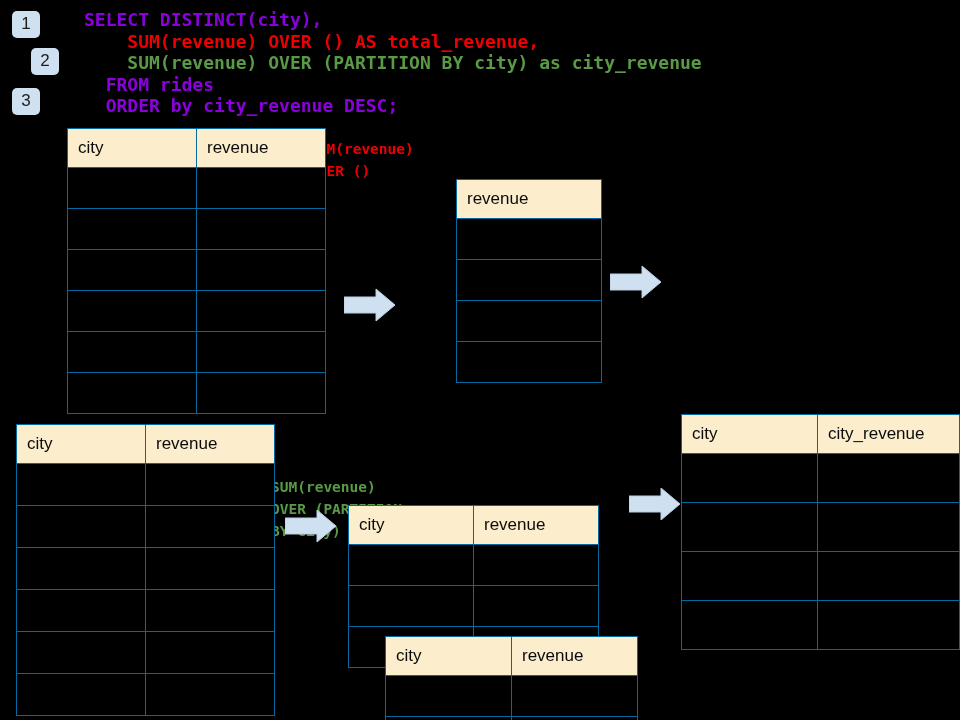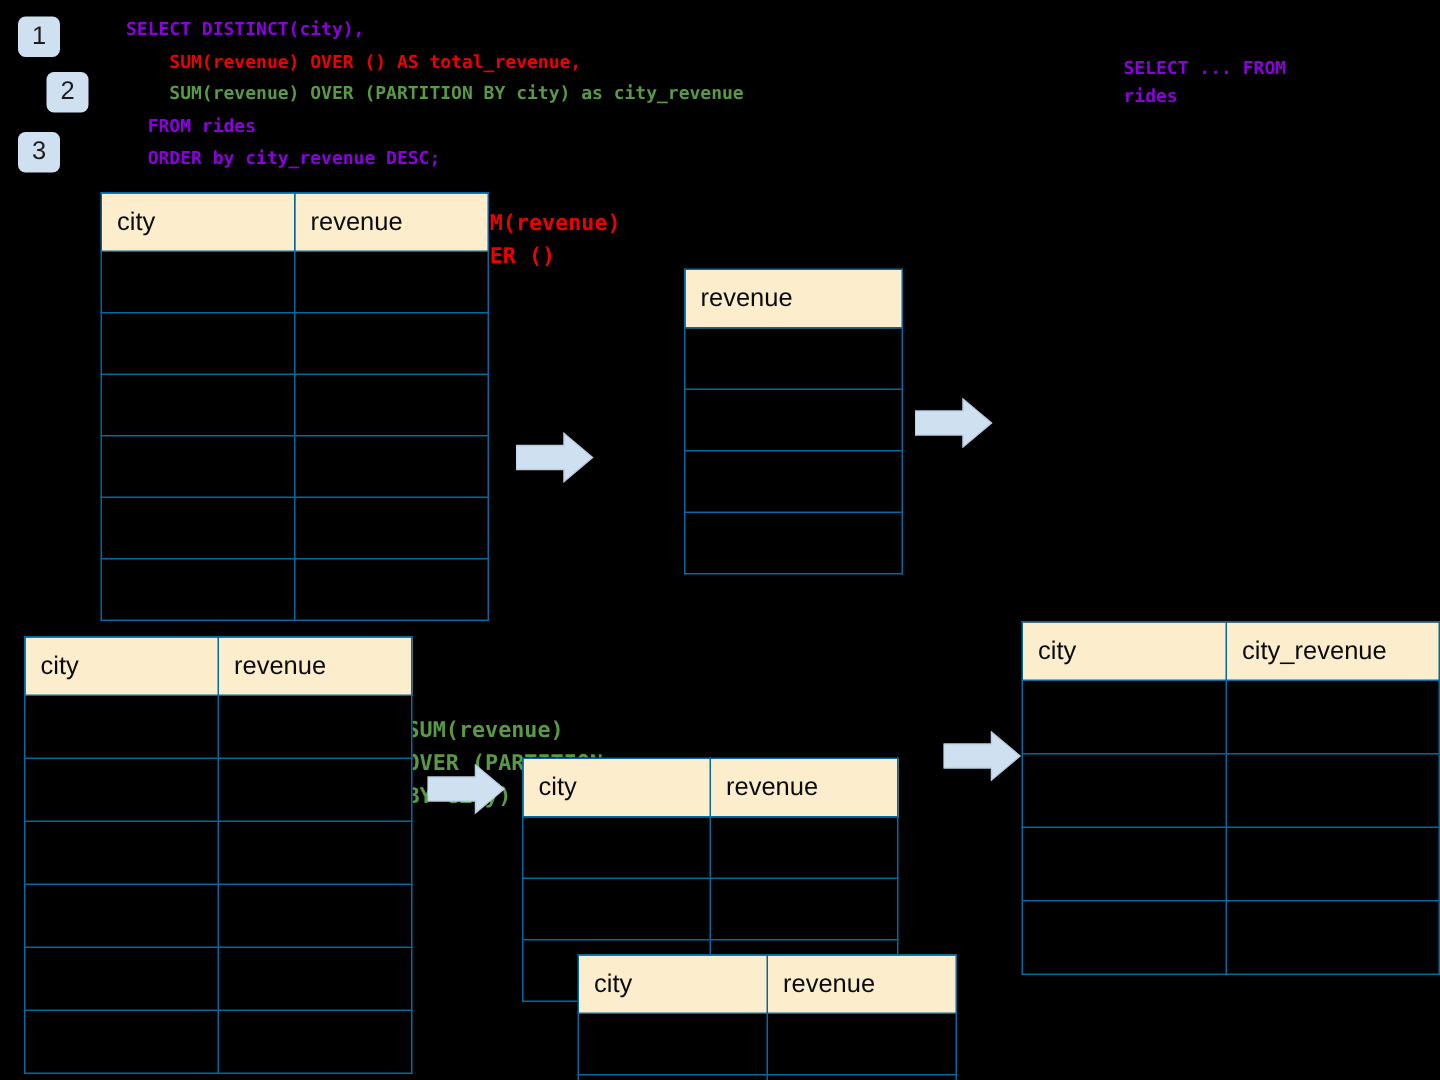--- a/index.html
+++ b/index.html
@@ -39,21 +39,21 @@
     letter-spacing: 0px;
   }
   .badge-1 { left: 12px;  top: 11px; }
   .badge-2 { left: 31px;  top: 48px; }
   .badge-3 { left: 12px;  top: 88px; }
 
   
   .code {
     position: absolute;
     font-family: "DejaVu Sans Mono", "Liberation Mono", monospace;
-    font-size: 12px;
+    font-size: 18px;
     line-height: 21.5px;
     white-space: pre;
     font-weight: bold;
     letter-spacing: 0px;
   }
   .sql-main   { left: 84px; top: 9px; }
   .c-purple   { color: #8b01dd; }
   .c-red      { color: #ee0000; }
   .c-green    { color: #5a9a46; }
 
@@ -162,22 +162,20 @@
   <div class="badge badge-1">1</div>
   <div class="badge badge-2">2</div>
   <div class="badge badge-3">3</div>
 
   <div class="code sql-main"><span class="c-purple">SELECT DISTINCT(city),</span>
 <span class="c-red">    SUM(revenue) OVER () AS total_revenue,</span>
 <span class="c-green">    SUM(revenue) OVER (PARTITION BY city) as city_revenue</span>
 <span class="c-purple">  FROM rides</span>
 <span class="c-purple">  ORDER by city_revenue DESC;</span></div>
 
-  <div class="sql-note"><span>SELECT ... FROM</span>
-<span>rides</span></div>
 
   <div class="annot annot-top">SUM(revenue)
 OVER ()</div>
   <div class="annot annot-bottom">SUM(revenue)
 OVER (PARTITION
 BY city)</div>
 
   <table class="tbl" id="tbl-rides-top">
     <thead>
       <tr>

